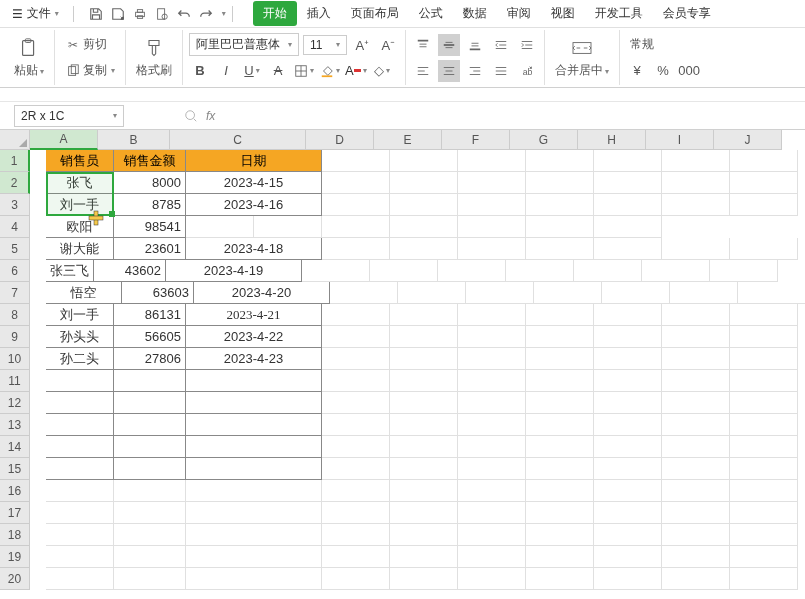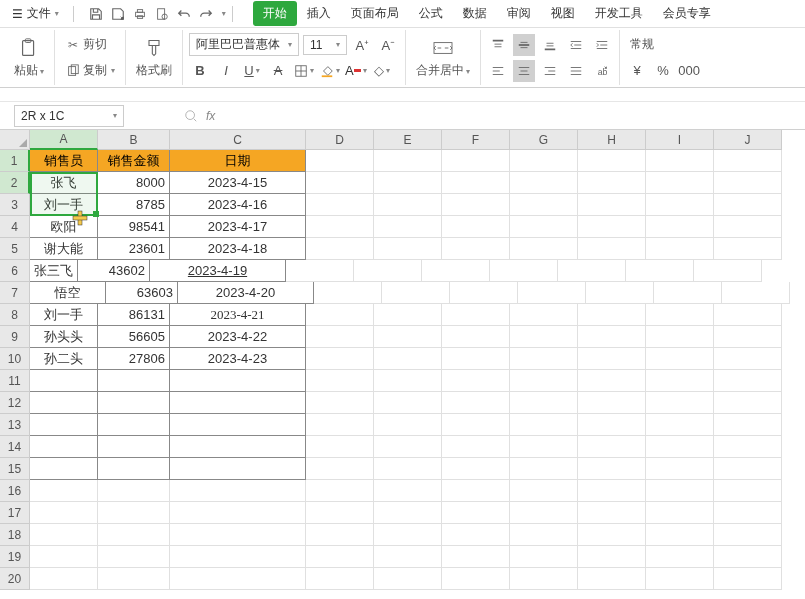--- a/index.html
+++ b/index.html
@@ -31,21 +31,21 @@
 .fx-area{display:flex;align-items:center;margin-left:60px;gap:8px;color:#888}
 .grid{position:relative;overflow:hidden}
 .corner{position:absolute;left:0;top:0;width:30px;height:20px;background:#e8e8e8;border-right:1px solid #ccc;border-bottom:1px solid #ccc}
 .corner:after{content:"";position:absolute;right:2px;bottom:2px;border-style:solid;border-width:0 0 8px 8px;border-color:transparent transparent #aaa transparent}
 .colheads{position:absolute;left:30px;top:0;display:flex;height:20px}
 .colhead{background:#e8e8e8;border-right:1px solid #ccc;border-bottom:1px solid #ccc;display:flex;align-items:center;justify-content:center;font-size:12px;color:#555}
 .colhead.sel{background:#d0e8d0;border-bottom:2px solid #2ea83e}
 .rowheads{position:absolute;left:0;top:20px;display:flex;flex-direction:column;width:30px}
 .rowhead{background:#e8e8e8;border-right:1px solid #ccc;border-bottom:1px solid #ccc;display:flex;align-items:center;justify-content:center;font-size:12px;color:#555;height:22px}
 .rowhead.sel{background:#d0e8d0;border-right:2px solid #2ea83e}
-.cells{position:absolute;left:30px;top:20px}
+.cells{position:absolute;left:46px;top:20px}
 .cellrow{display:flex;height:22px}
 .cell{border-right:1px solid #e0e0e0;border-bottom:1px solid #e0e0e0;display:flex;align-items:center;padding:0 4px;font-size:13px;overflow:hidden;white-space:nowrap}
 .cell.hdr{background:#f5a623;font-weight:normal;color:#000;justify-content:center;border-right:1px solid #888;border-bottom:1px solid #888}
 .cell.b{border-right:1px solid #888;border-bottom:1px solid #888}
 .cell.ctr{justify-content:center}
 .cell.rt{justify-content:flex-end}
 .selection{position:absolute;border:2px solid #2ea83e;pointer-events:none;background:rgba(46,168,62,0.08)}
 .sel-handle{position:absolute;width:6px;height:6px;background:#2ea83e;right:-3px;bottom:-3px}
 .cursor-plus{position:absolute;width:16px;height:16px;pointer-events:none}
 svg{display:block}
@@ -199,105 +199,105 @@
           <span style="color:#333">A</span>
           <svg width="12" height="3">
             <rect width="12" height="3" fill="#d33"></rect>
           </svg>
           <span class="dd">▾</span>
         </div>
       <div class="fmt-btn">◇<span class="dd">▾</span></div>
     </div>
   </div>
   <div class="rgroup">
+    <div class="rrow">
+      <div class="fmt-btn">
+          <svg width="14" height="14" viewBox="0 0 16 16">
+            <line x1="2" y1="3" x2="14" y2="3" stroke="#666" stroke-width="2"></line>
+            <line x1="4" y1="7" x2="12" y2="7" stroke="#666"></line>
+            <line x1="4" y1="10" x2="12" y2="10" stroke="#666"></line>
+          </svg>
+        </div>
+      <div class="fmt-btn active">
+          <svg width="14" height="14" viewBox="0 0 16 16">
+            <line x1="4" y1="5" x2="12" y2="5" stroke="#666"></line>
+            <line x1="2" y1="8" x2="14" y2="8" stroke="#666" stroke-width="2"></line>
+            <line x1="4" y1="11" x2="12" y2="11" stroke="#666"></line>
+          </svg>
+        </div>
+      <div class="fmt-btn">
+          <svg width="14" height="14" viewBox="0 0 16 16">
+            <line x1="4" y1="6" x2="12" y2="6" stroke="#666"></line>
+            <line x1="4" y1="9" x2="12" y2="9" stroke="#666"></line>
+            <line x1="2" y1="13" x2="14" y2="13" stroke="#666" stroke-width="2"></line>
+          </svg>
+        </div>
+      <div class="fmt-btn">
+          <svg width="14" height="14" viewBox="0 0 16 16">
+            <line x1="2" y1="4" x2="14" y2="4" stroke="#666"></line>
+            <line x1="6" y1="8" x2="14" y2="8" stroke="#666"></line>
+            <line x1="2" y1="12" x2="14" y2="12" stroke="#666"></line>
+            <path d="M4 6L2 8l2 2" fill="none" stroke="#666"></path>
+          </svg>
+        </div>
+      <div class="fmt-btn">
+          <svg width="14" height="14" viewBox="0 0 16 16">
+            <line x1="2" y1="4" x2="14" y2="4" stroke="#666"></line>
+            <line x1="6" y1="8" x2="14" y2="8" stroke="#666"></line>
+            <line x1="2" y1="12" x2="14" y2="12" stroke="#666"></line>
+            <path d="M2 6l2 2-2 2" fill="none" stroke="#666"></path>
+          </svg>
+        </div>
+    </div>
+    <div class="rrow">
+      <div class="fmt-btn">
+          <svg width="14" height="14" viewBox="0 0 16 16">
+            <line x1="2" y1="4" x2="14" y2="4" stroke="#666"></line>
+            <line x1="2" y1="8" x2="10" y2="8" stroke="#666"></line>
+            <line x1="2" y1="12" x2="14" y2="12" stroke="#666"></line>
+          </svg>
+        </div>
+      <div class="fmt-btn active">
+          <svg width="14" height="14" viewBox="0 0 16 16">
+            <line x1="2" y1="4" x2="14" y2="4" stroke="#666"></line>
+            <line x1="4" y1="8" x2="12" y2="8" stroke="#666"></line>
+            <line x1="2" y1="12" x2="14" y2="12" stroke="#666"></line>
+          </svg>
+        </div>
+      <div class="fmt-btn">
+          <svg width="14" height="14" viewBox="0 0 16 16">
+            <line x1="2" y1="4" x2="14" y2="4" stroke="#666"></line>
+            <line x1="6" y1="8" x2="14" y2="8" stroke="#666"></line>
+            <line x1="2" y1="12" x2="14" y2="12" stroke="#666"></line>
+          </svg>
+        </div>
+      <div class="fmt-btn">
+          <svg width="14" height="14" viewBox="0 0 16 16">
+            <line x1="2" y1="4" x2="14" y2="4" stroke="#666"></line>
+            <line x1="2" y1="8" x2="14" y2="8" stroke="#666"></line>
+            <line x1="2" y1="12" x2="14" y2="12" stroke="#666"></line>
+          </svg>
+        </div>
+      <div class="fmt-btn">
+          <svg width="14" height="14" viewBox="0 0 16 16">
+            <text x="3" y="12" font-size="10" fill="#666">ab</text>
+            <path d="M11 3l2 2M13 3v2h-2" stroke="#666" fill="none"></path>
+          </svg>
+        </div>
+    </div>
+  </div>
+  <div class="rgroup">
     <div class="rbtn big">
       <span class="ricon big">
           <svg width="22" height="18" viewBox="0 0 24 20">
             <rect x="2" y="4" width="20" height="12" fill="none" stroke="#666"></rect>
             <path d="M6 10h4M4 8l-2 2 2 2M18 10h-4M20 8l2 2-2 2" stroke="#666" fill="none"></path>
           </svg>
         </span>
       <span><span>合并居中</span><span class="dd">▾</span></span>
-    </div>
-  </div>
-  <div class="rgroup">
-    <div class="rrow">
-      <div class="fmt-btn">
-          <svg width="14" height="14" viewBox="0 0 16 16">
-            <line x1="2" y1="3" x2="14" y2="3" stroke="#666" stroke-width="2"></line>
-            <line x1="4" y1="7" x2="12" y2="7" stroke="#666"></line>
-            <line x1="4" y1="10" x2="12" y2="10" stroke="#666"></line>
-          </svg>
-        </div>
-      <div class="fmt-btn active">
-          <svg width="14" height="14" viewBox="0 0 16 16">
-            <line x1="4" y1="5" x2="12" y2="5" stroke="#666"></line>
-            <line x1="2" y1="8" x2="14" y2="8" stroke="#666" stroke-width="2"></line>
-            <line x1="4" y1="11" x2="12" y2="11" stroke="#666"></line>
-          </svg>
-        </div>
-      <div class="fmt-btn">
-          <svg width="14" height="14" viewBox="0 0 16 16">
-            <line x1="4" y1="6" x2="12" y2="6" stroke="#666"></line>
-            <line x1="4" y1="9" x2="12" y2="9" stroke="#666"></line>
-            <line x1="2" y1="13" x2="14" y2="13" stroke="#666" stroke-width="2"></line>
-          </svg>
-        </div>
-      <div class="fmt-btn">
-          <svg width="14" height="14" viewBox="0 0 16 16">
-            <line x1="2" y1="4" x2="14" y2="4" stroke="#666"></line>
-            <line x1="6" y1="8" x2="14" y2="8" stroke="#666"></line>
-            <line x1="2" y1="12" x2="14" y2="12" stroke="#666"></line>
-            <path d="M4 6L2 8l2 2" fill="none" stroke="#666"></path>
-          </svg>
-        </div>
-      <div class="fmt-btn">
-          <svg width="14" height="14" viewBox="0 0 16 16">
-            <line x1="2" y1="4" x2="14" y2="4" stroke="#666"></line>
-            <line x1="6" y1="8" x2="14" y2="8" stroke="#666"></line>
-            <line x1="2" y1="12" x2="14" y2="12" stroke="#666"></line>
-            <path d="M2 6l2 2-2 2" fill="none" stroke="#666"></path>
-          </svg>
-        </div>
-    </div>
-    <div class="rrow">
-      <div class="fmt-btn">
-          <svg width="14" height="14" viewBox="0 0 16 16">
-            <line x1="2" y1="4" x2="14" y2="4" stroke="#666"></line>
-            <line x1="2" y1="8" x2="10" y2="8" stroke="#666"></line>
-            <line x1="2" y1="12" x2="14" y2="12" stroke="#666"></line>
-          </svg>
-        </div>
-      <div class="fmt-btn active">
-          <svg width="14" height="14" viewBox="0 0 16 16">
-            <line x1="2" y1="4" x2="14" y2="4" stroke="#666"></line>
-            <line x1="4" y1="8" x2="12" y2="8" stroke="#666"></line>
-            <line x1="2" y1="12" x2="14" y2="12" stroke="#666"></line>
-          </svg>
-        </div>
-      <div class="fmt-btn">
-          <svg width="14" height="14" viewBox="0 0 16 16">
-            <line x1="2" y1="4" x2="14" y2="4" stroke="#666"></line>
-            <line x1="6" y1="8" x2="14" y2="8" stroke="#666"></line>
-            <line x1="2" y1="12" x2="14" y2="12" stroke="#666"></line>
-          </svg>
-        </div>
-      <div class="fmt-btn">
-          <svg width="14" height="14" viewBox="0 0 16 16">
-            <line x1="2" y1="4" x2="14" y2="4" stroke="#666"></line>
-            <line x1="2" y1="8" x2="14" y2="8" stroke="#666"></line>
-            <line x1="2" y1="12" x2="14" y2="12" stroke="#666"></line>
-          </svg>
-        </div>
-      <div class="fmt-btn">
-          <svg width="14" height="14" viewBox="0 0 16 16">
-            <text x="3" y="12" font-size="10" fill="#666">ab</text>
-            <path d="M11 3l2 2M13 3v2h-2" stroke="#666" fill="none"></path>
-          </svg>
-        </div>
     </div>
   </div>
   <div class="rgroup norule">
     <div class="rrow">
       <div class="rbtn" style="min-width:60px">
           <span>常规</span>
         </div>
     </div>
     <div class="rrow">
       <div class="fmt-btn">¥</div>
@@ -394,21 +394,20 @@
         <div class="cell" style="width: 68px;"></div>
         <div class="cell" style="width: 68px;"></div>
         <div class="cell" style="width: 68px;"></div>
         <div class="cell" style="width: 68px;"></div>
         <div class="cell" style="width: 68px;"></div>
         <div class="cell" style="width: 68px;"></div>
       </div>
       <div class="cellrow">
         <div class="cell b ctr" style="width: 68px;">欧阳</div>
         <div class="cell b rt" style="width: 72px;">98541</div>
-        <div class="cell b ctr" style="width: 136px;">2023-4-17</div>
         <div class="cell" style="width: 68px;"></div>
         <div class="cell" style="width: 68px;"></div>
         <div class="cell" style="width: 68px;"></div>
         <div class="cell" style="width: 68px;"></div>
         <div class="cell" style="width: 68px;"></div>
         <div class="cell" style="width: 68px;"></div>
         <div class="cell" style="width: 68px;"></div>
       </div>
       <div class="cellrow">
         <div class="cell b ctr" style="width: 68px;">谢大能</div>
@@ -418,21 +417,21 @@
         <div class="cell" style="width: 68px;"></div>
         <div class="cell" style="width: 68px;"></div>
         <div class="cell" style="width: 68px;"></div>
         <div class="cell" style="width: 68px;"></div>
         <div class="cell" style="width: 68px;"></div>
         <div class="cell" style="width: 68px;"></div>
       </div>
       <div class="cellrow">
         <div class="cell b ctr" style="width: 48px;">张三飞</div>
         <div class="cell b rt" style="width: 72px;">43602</div>
-        <div class="cell b ctr" style="width: 136px; text-decoration: underline;">2023-4-19</div>
+        <div class="cell b ctr" style="width: 136px;">2023-4-19</div>
         <div class="cell" style="width: 68px;"></div>
         <div class="cell" style="width: 68px;"></div>
         <div class="cell" style="width: 68px;"></div>
         <div class="cell" style="width: 68px;"></div>
         <div class="cell" style="width: 68px;"></div>
         <div class="cell" style="width: 68px;"></div>
         <div class="cell" style="width: 68px;"></div>
       </div>
       <div class="cellrow">
         <div class="cell b ctr" style="width: 76px;">悟空</div>

